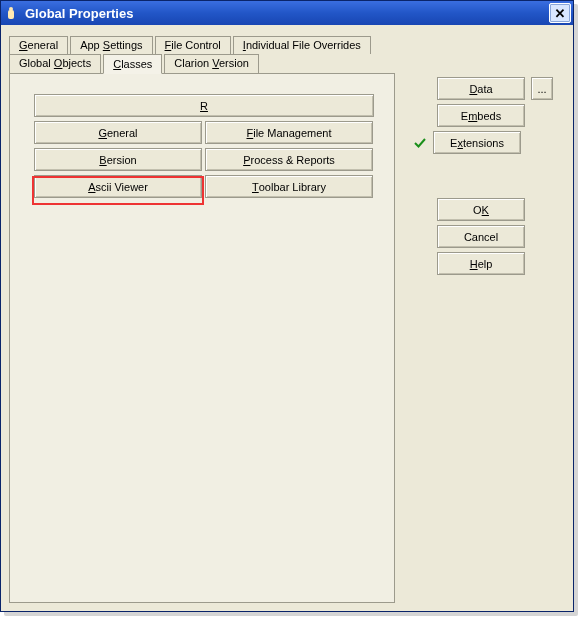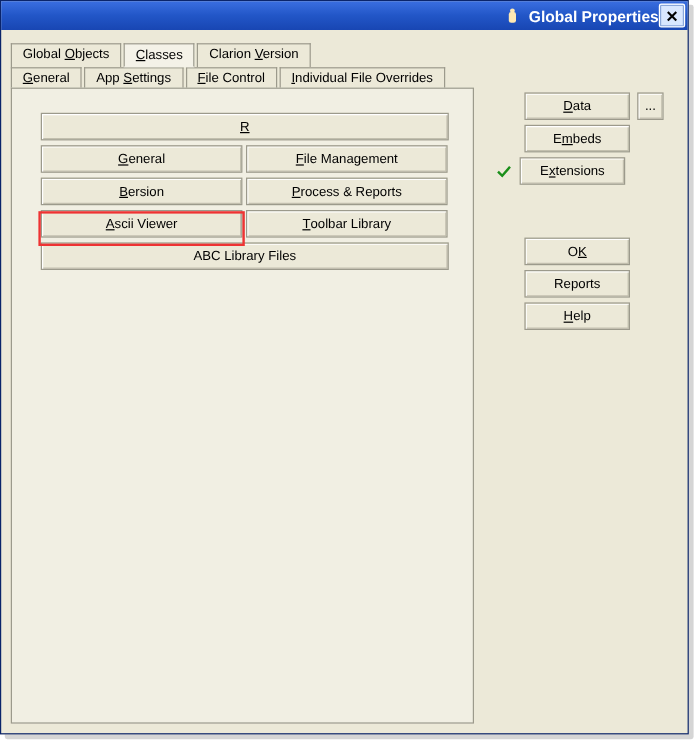--- a/index.html
+++ b/index.html
@@ -22,21 +22,21 @@
   }
   .titlebar{
     height:24px;
     background:linear-gradient(to bottom,#3a6ee0 0%,#2256c7 50%,#1846b3 100%);
     color:#fff;
     font-weight:bold;
     font-size:13px;
     display:flex;align-items:center;
     padding:0 2px 0 4px;
   }
-  .titlebar .title{ flex:1;display:flex;align-items:center;gap:6px;justify-content:flex-end; }
+  .titlebar .title{ flex:1;display:flex;align-items:center;gap:6px; }
   .title-icon{
     width:14px;height:14px;display:inline-block;position:relative;
   }
   .title-icon::before{
     content:"";position:absolute;left:4px;top:1px;width:4px;height:4px;border-radius:50%;
     background:#ffe9b3;
   }
   .title-icon::after{
     content:"";position:absolute;left:3px;top:4px;width:6px;height:9px;
     background:#ffe9b3;border-radius:2px;
@@ -120,30 +120,30 @@
     </div>
     <div class="win-btn">
       <span>✕</span>
     </div>
   </div>
 
   <div class="client">
 
     <div class="tabstrip">
       <div class="tabrow">
-        <div class="tab"><span>Global </span><span class="mn">O</span><span>bjects</span></div>
-        <div class="tab active"><span></span><span class="mn">C</span><span>lasses</span></div>
-        <div class="tab"><span>Clarion </span><span class="mn">V</span><span>ersion</span></div>
-      </div>
-      <div class="tabrow">
         <div class="tab"><span></span><span class="mn">G</span><span>eneral</span></div>
         <div class="tab"><span>App </span><span class="mn">S</span><span>ettings</span></div>
         <div class="tab"><span></span><span class="mn">F</span><span>ile Control</span></div>
         <div class="tab"><span></span><span class="mn">I</span><span>ndividual File Overrides</span></div>
       </div>
+      <div class="tabrow">
+        <div class="tab"><span>Global </span><span class="mn">O</span><span>bjects</span></div>
+        <div class="tab active"><span></span><span class="mn">C</span><span>lasses</span></div>
+        <div class="tab"><span>Clarion </span><span class="mn">V</span><span>ersion</span></div>
+      </div>
     </div>
 
     <div class="tabbody">
       <div style="height:16px;"></div>
 
       <div class="btn-row">
         <button class="btn btn-wide">
           <span></span>
             <span class="mn">R</span>
         </button>
@@ -175,25 +175,20 @@
       <div class="btn-row">
         <button class="btn btn-half">
           <span></span>
             <span class="mn">A</span>
             <span>scii Viewer</span>
         </button>
         <button class="btn btn-half">
           <span></span>
             <span class="mn">T</span>
             <span>oolbar Library</span>
-        </button>
-      </div>
-      <div class="btn-row">
-        <button class="btn btn-wide">
-          <span>ABC Library Files</span>
         </button>
       </div>
 
       <div class="highlight" style="left:22px;top:102px;width:172px;height:29px;"></div>
     </div>
 
     <div class="sidebar">
       <div class="side-row" style="margin-left:32px;">
         <button class="btn btn-side">
           <span></span>
@@ -228,21 +223,21 @@
 
       <div class="side-row" style="margin-left:32px;">
         <button class="btn btn-side">
           <span>O</span>
             <span class="mn">K</span>
             <span></span>
         </button>
       </div>
       <div class="side-row" style="margin-left:32px;">
         <button class="btn btn-side">
-          <span>Reports</span>
+          <span>Cancel</span>
         </button>
       </div>
       <div class="side-row" style="margin-left:32px;">
         <button class="btn btn-side">
           <span></span>
             <span class="mn">H</span>
             <span>elp</span>
         </button>
       </div>
     </div>

